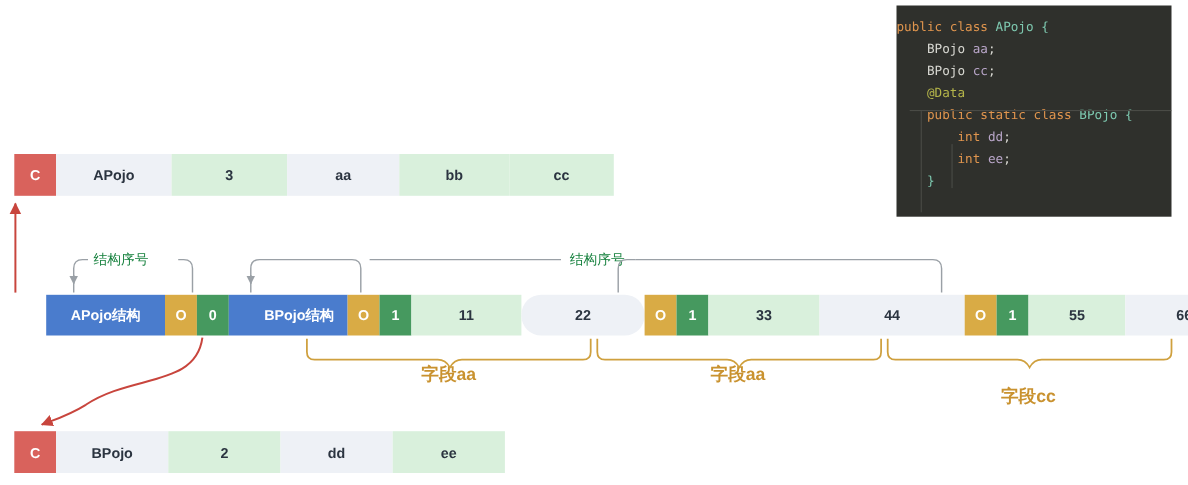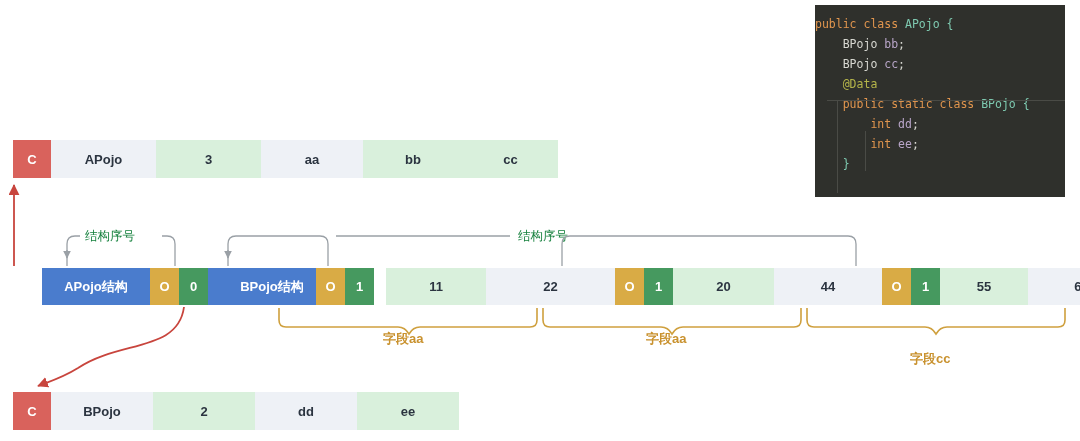--- a/index.html
+++ b/index.html
@@ -90,41 +90,41 @@
   .k-ann  { color: #b5b54a; }   
   .k-br   { color: #7ec9b0; }   
 
   
   .lbl {
     position: absolute;
     font-size: 12.5px;
     white-space: nowrap;
   }
   .lbl-grey { color: #15803d; }
-  .lbl-gold { color: #c9922f; font-weight: bold; font-size: 13px; }
+  .lbl-gold { color: #c9922f; font-weight: bold; font-size: 16px; }
 
   svg.overlay {
     position: absolute;
     left: 0;
     top: 0;
     width: 1080px;
     height: 441px;
     pointer-events: none;
   }
 </style>
 </head>
 <body>
 
 <div id="code-panel">
   <div class="gutter-rule"></div>
   <div class="indent-guide"></div>
   <div class="indent-guide2"></div>
   <div id="code-lines">
       <div class="ln"><span class="k-kw">public class </span><span class="k-type">APojo </span><span class="k-br">{</span></div>
-      <div class="ln"><span class="k-pl">    BPojo </span><span class="k-var">bb</span><span class="k-pl">;</span></div>
+      <div class="ln"><span class="k-pl">    BPojo </span><span class="k-var">aa</span><span class="k-pl">;</span></div>
       <div class="ln"><span class="k-pl">    BPojo </span><span class="k-var">cc</span><span class="k-pl">;</span></div>
       <div class="ln"><span class="k-ann">    @Data</span></div>
       <div class="ln"><span class="k-kw">    public static class </span><span class="k-type">BPojo </span><span class="k-br">{</span></div>
       <div class="ln"><span class="k-kw">        int </span><span class="k-var">dd</span><span class="k-pl">;</span></div>
       <div class="ln"><span class="k-kw">        int </span><span class="k-var">ee</span><span class="k-pl">;</span></div>
       <div class="ln"><span class="k-br">    }</span></div>
     </div>
 </div>
 
 <div class="seg-row" id="apojo-schema-row" style="left:13px; top:140px; height:38px;">
@@ -136,26 +136,26 @@
     <div class="seg c-green" style="width: 95px;">cc</div>
   </div>
 
 <div class="seg-row" id="payload-row" style="left:13px; top:268px; height:37px;">
     <div class="seg c-blue" style="width: 108px; margin-left: 29px;">APojo结构</div>
     <div class="seg c-gold" style="width: 29px;">O</div>
     <div class="seg c-dgreen" style="width: 29px;">0</div>
     <div class="seg c-blue" style="width: 108px; padding-left: 20px;">BPojo结构</div>
     <div class="seg c-gold" style="width: 29px;">O</div>
     <div class="seg c-dgreen" style="width: 29px;">1</div>
-    <div class="seg c-green" style="width: 100px; margin-left: 12px;">11</div>
-    <div class="seg c-grey" style="width: 129px;">22</div>
+    <div class="seg c-green" style="width: 100px;">11</div>
+    <div class="seg c-grey" style="width: 112px; border-radius: 18px;">22</div>
     <div class="seg c-gold" style="width: 29px;">O</div>
     <div class="seg c-dgreen" style="width: 29px;">1</div>
-    <div class="seg c-green" style="width: 101px;">20</div>
-    <div class="seg c-grey" style="width: 108px;">44</div>
+    <div class="seg c-green" style="width: 101px;">33</div>
+    <div class="seg c-grey" style="width: 132px;">44</div>
     <div class="seg c-gold" style="width: 29px;">O</div>
     <div class="seg c-dgreen" style="width: 29px;">1</div>
     <div class="seg c-green" style="width: 88px;">55</div>
     <div class="seg c-grey" style="width: 107px;">66</div>
   </div>
 
 <div class="seg-row" id="bpojo-schema-row" style="left:13px; top:392px; height:38px;">
     <div class="seg c-red" style="width: 38px;">C</div>
     <div class="seg c-grey" style="width: 102px;">BPojo</div>
     <div class="seg c-green" style="width: 102px;">2</div>

